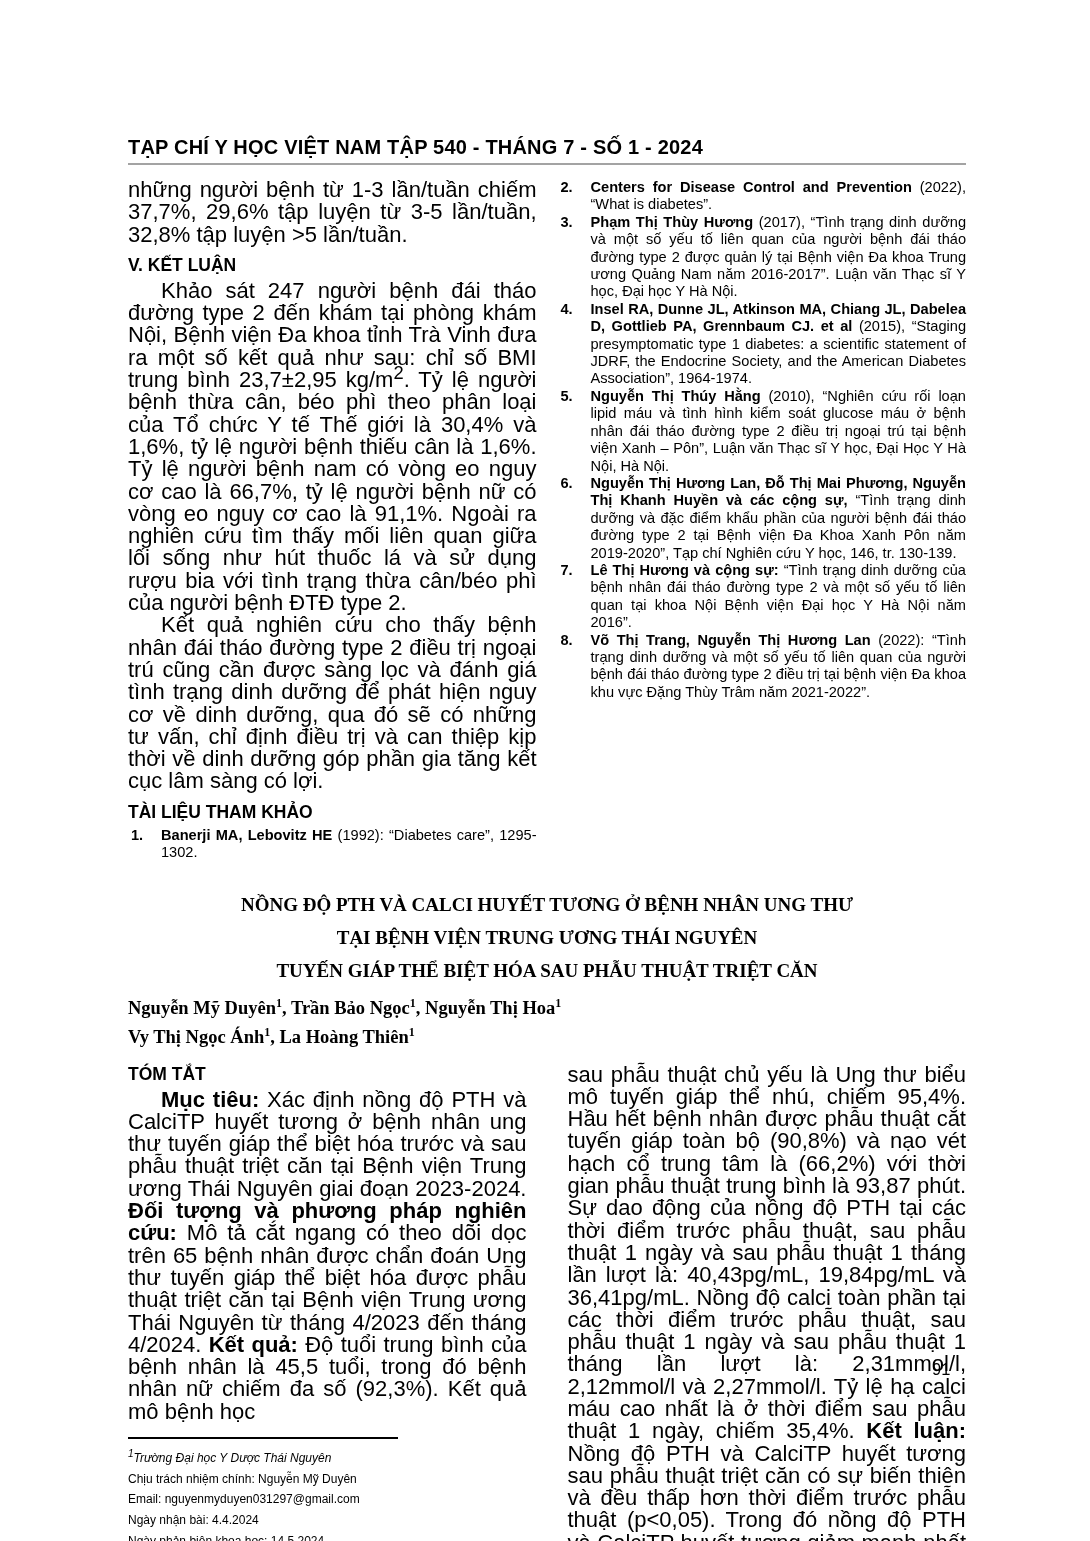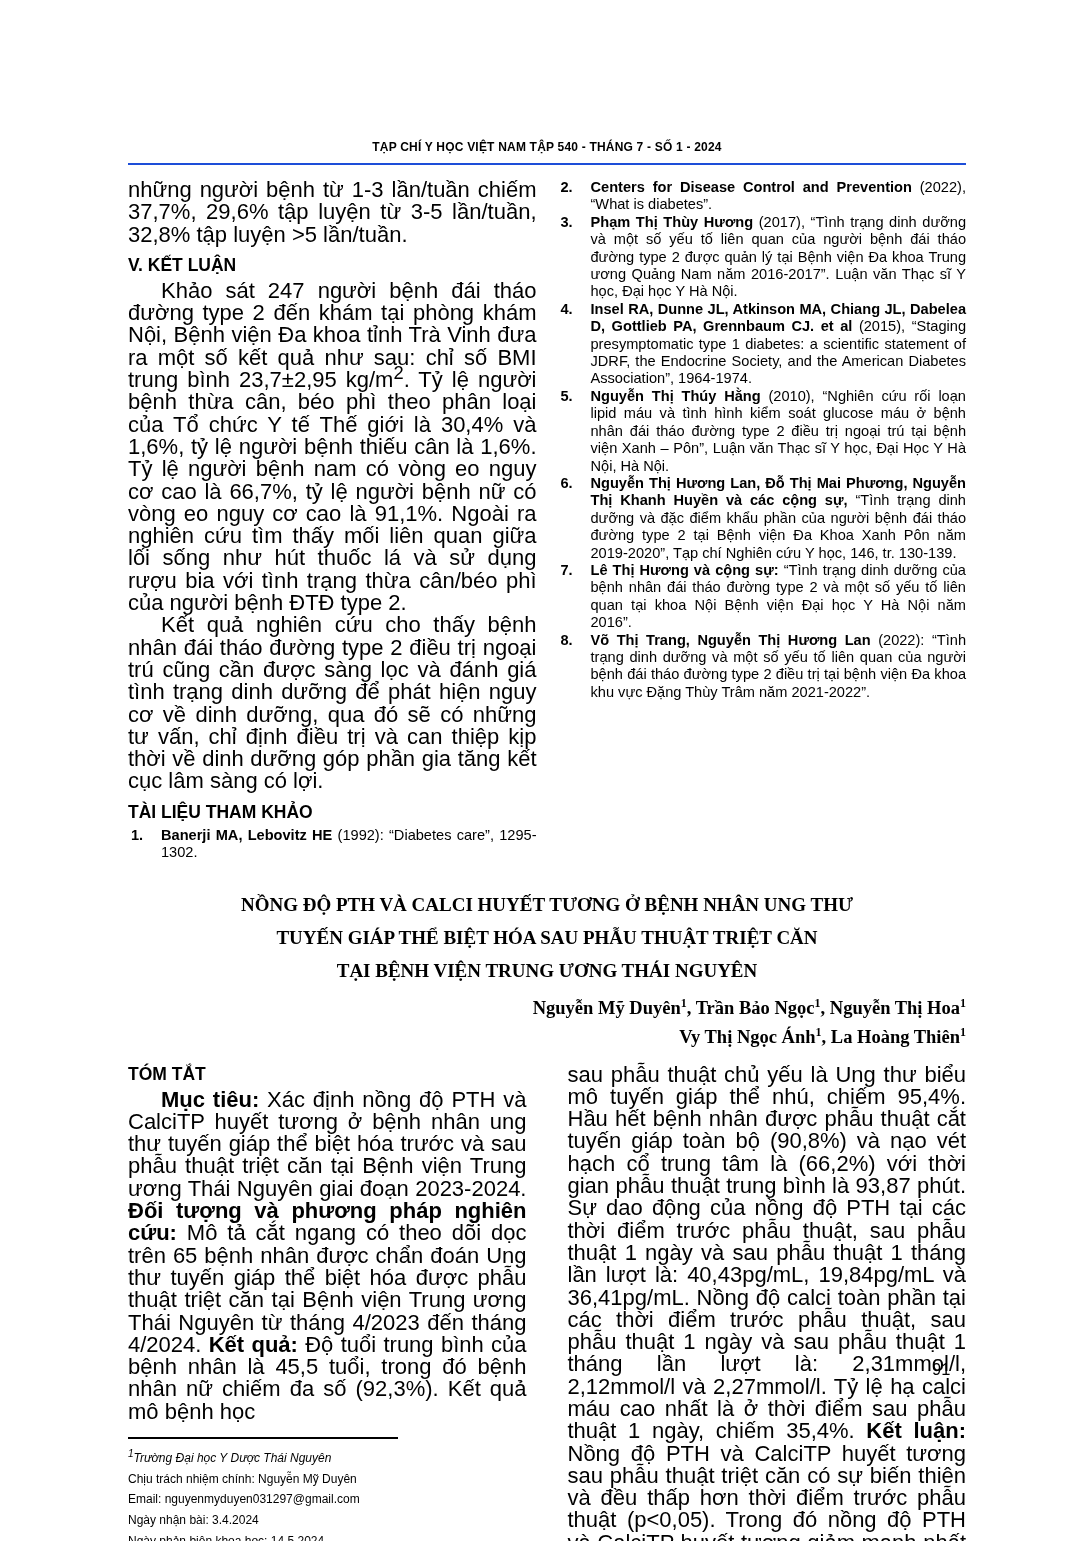--- a/index.html
+++ b/index.html
@@ -1,32 +1,32 @@
 <!DOCTYPE html>
 <html><head>
 <meta charset="utf-8">
 <style>
   html,body{margin:0;padding:0;background:#e8e8e8;}
   .page{position:relative;width:1090px;height:1541px;background:#ffffff;overflow:hidden;
         font-family:"Liberation Sans","DejaVu Sans",sans-serif;color:#000;}
   .content{position:absolute;left:128px;top:138px;width:838px;}
-  .header-text{text-align:center;font-weight:bold;font-size:12px;line-height:18px;
-        border-bottom:2px solid #1d4ed8;padding-bottom:7px;letter-spacing:.2px;}
+  .header-text{font-weight:bold;font-size:20px;line-height:18px;
+        border-bottom:2px solid #a3a3a3;padding-bottom:7px;letter-spacing:.2px;}
   .cols{display:flex;gap:21px;margin-top:14px;}
   .col{flex:1;min-width:0;}
   .body-p{margin:0;font-size:22px;line-height:22.3px;text-align:justify;}
   .ind{text-indent:33px;}
   .sect{font-size:17.5px;line-height:21px;margin:9px 0 4px 0;font-weight:bold;}
   .ref{position:relative;padding-left:33px;font-size:14.6px;line-height:17.4px;text-align:justify;}
   .ref-num{position:absolute;left:3px;top:0;font-weight:bold;}
   .ref b{font-weight:bold;}
   .title-block{margin-top:26px;}
   .article-title{text-align:center;font-family:"Liberation Serif","DejaVu Serif",serif;
         font-weight:bold;font-size:19px;line-height:33px;}
-  .authors{margin-top:7px;text-align:right;font-family:"Liberation Serif","DejaVu Serif",serif;
+  .authors{margin-top:7px;font-family:"Liberation Serif","DejaVu Serif",serif;
         font-weight:bold;font-size:18.5px;line-height:29px;}
   .authors sup{font-size:12px;}
   .abstract-cols{margin-top:12px;gap:41px;}
   .fn{margin-top:14px;font-size:12px;line-height:20.7px;}
   .fn-rule{width:270px;border-top:2px solid #000;margin-bottom:9px;}
   .fn-affil{font-style:italic;}
   .kw-label{font-weight:bold;font-style:italic;margin-left:8px;}
   .page-num{position:absolute;left:932px;top:1360px;font-size:16.5px;}
   sup{line-height:0;}
 </style>
@@ -54,39 +54,39 @@
         <div class="ref"><span class="ref-num">5.</span><b>Nguyễn Thị Thúy Hằng</b><span> (2010), “Nghiên cứu rối loạn lipid máu và tình hình kiểm soát glucose máu ở bệnh nhân đái tháo đường type 2 điều trị ngoại trú tại bệnh viện Xanh – Pôn”, Luận văn Thạc sĩ Y học, Đại Học Y Hà Nội, Hà Nội.</span></div>
         <div class="ref"><span class="ref-num">6.</span><b>Nguyễn Thị Hương Lan, Đỗ Thị Mai Phương, Nguyễn Thị Khanh Huyền và các cộng sự,</b><span> “Tình trạng dinh dưỡng và đặc điểm khẩu phần của người bệnh đái tháo đường type 2 tại Bệnh viện Đa Khoa Xanh Pôn năm 2019-2020”, Tạp chí Nghiên cứu Y học, 146, tr. 130-139.</span></div>
         <div class="ref"><span class="ref-num">7.</span><b>Lê Thị Hương và cộng sự:</b><span> “Tình trạng dinh dưỡng của bệnh nhân đái tháo đường type 2 và một số yếu tố liên quan tại khoa Nội Bệnh viện Đại học Y Hà Nội năm 2016”.</span></div>
         <div class="ref"><span class="ref-num">8.</span><b>Võ Thị Trang, Nguyễn Thị Hương Lan</b><span> (2022): “Tình trạng dinh dưỡng và một số yếu tố liên quan của người bệnh đái tháo đường type 2 điều trị tại bệnh viện Đa khoa khu vực Đặng Thùy Trâm năm 2021-2022”.</span></div>
       </div>
     </div>
 
     <div class="title-block">
       <div class="article-title">
         <div>NỒNG ĐỘ PTH VÀ CALCI HUYẾT TƯƠNG Ở BỆNH NHÂN UNG THƯ</div>
+        <div>TẠI BỆNH VIỆN TRUNG ƯƠNG THÁI NGUYÊN</div>
         <div>TUYẾN GIÁP THỂ BIỆT HÓA SAU PHẪU THUẬT TRIỆT CĂN</div>
-        <div>TẠI BỆNH VIỆN TRUNG ƯƠNG THÁI NGUYÊN</div>
       </div>
       <div class="authors">
         <div><span>Nguyễn Mỹ Duyên</span><sup>1</sup><span>, Trần Bảo Ngọc</span><sup>1</sup><span>, Nguyễn Thị Hoa</span><sup>1</sup></div>
         <div><span>Vy Thị Ngọc Ánh</span><sup>1</sup><span>, La Hoàng Thiên</span><sup>1</sup></div>
       </div>
     </div>
 
     <div class="cols abstract-cols">
       <div class="col">
         <div class="sect" style="margin-top:0;">TÓM TẮT</div>
         <p class="body-p ind"><b>Mục tiêu:</b><span> Xác định nồng độ PTH và CalciTP huyết tương ở bệnh nhân ung thư tuyến giáp thể biệt hóa trước và sau phẫu thuật triệt căn tại Bệnh viện Trung ương Thái Nguyên giai đoạn 2023-2024. </span><b>Đối tượng và phương pháp nghiên cứu:</b><span> Mô tả cắt ngang có theo dõi dọc trên 65 bệnh nhân được chẩn đoán Ung thư tuyến giáp thể biệt hóa được phẫu thuật triệt căn tại Bệnh viện Trung ương Thái Nguyên từ tháng 4/2023 đến tháng 4/2024. </span><b>Kết quả:</b><span> Độ tuổi trung bình của bệnh nhân là 45,5 tuổi, trong đó bệnh nhân nữ chiếm đa số (92,3%). Kết quả mô bệnh học</span></p>
         <div class="fn">
           <div class="fn-rule"></div>
           <div class="fn-affil"><sup>1</sup><span>Trường Đại học Y Dược Thái Nguyên</span></div>
           <div>Chịu trách nhiệm chính: Nguyễn Mỹ Duyên</div>
           <div>Email: nguyenmyduyen031297@gmail.com</div>
-          <div>Ngày nhận bài: 3.4.2024</div>
+          <div>Ngày nhận bài: 4.4.2024</div>
           <div>Ngày phản biện khoa học: 14.5.2024</div>
           <div>Ngày duyệt bài: 14.6.2024</div>
         </div>
       </div>
       <div class="col">
         <p class="body-p"><span>sau phẫu thuật chủ yếu là Ung thư biểu mô tuyến giáp thể nhú, chiếm 95,4%. Hầu hết bệnh nhân được phẫu thuật cắt tuyến giáp toàn bộ (90,8%) và nạo vét hạch cổ trung tâm là (66,2%) với thời gian phẫu thuật trung bình là 93,87 phút. Sự dao động của nồng độ PTH tại các thời điểm trước phẫu thuật, sau phẫu thuật 1 ngày và sau phẫu thuật 1 tháng lần lượt là: 40,43pg/mL, 19,84pg/mL và 36,41pg/mL. Nồng độ calci toàn phần tại các thời điểm trước phẫu thuật, sau phẫu thuật 1 ngày và sau phẫu thuật 1 tháng lần lượt là: 2,31mmol/l, 2,12mmol/l và 2,27mmol/l. Tỷ lệ hạ calci máu cao nhất là ở thời điểm sau phẫu thuật 1 ngày, chiếm 35,4%. </span><b>Kết luận:</b><span> Nồng độ PTH và CalciTP huyết tương sau phẫu thuật triệt căn có sự biến thiên và đều thấp hơn thời điểm trước phẫu thuật (p&lt;0,05). Trong đó nồng độ PTH và CalciTP huyết tương giảm mạnh nhất ở thời điểm sau phẫu thuật 1 ngày và phục hồi một phần ở thời điểm 1 tháng.</span></p>
         <p class="body-p ind"><span class="kw-label">Từ khóa:</span><span> Ung thư tuyến giáp, hạ calci, PTH, phẫu thuật triệt căn tuyến giáp.</span></p>
       </div>
     </div>
 

